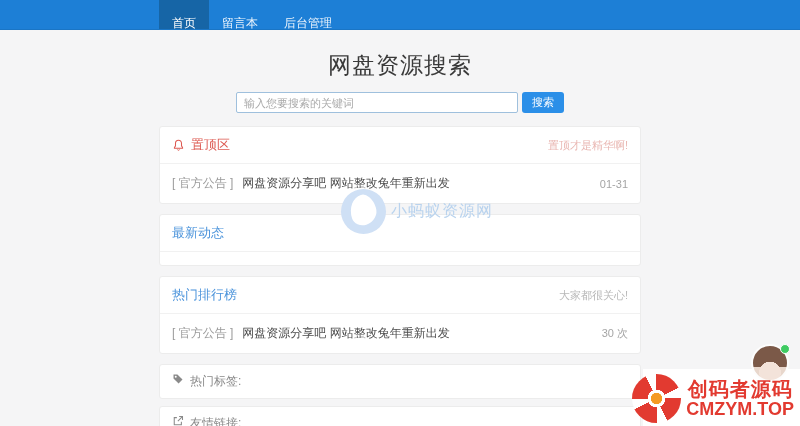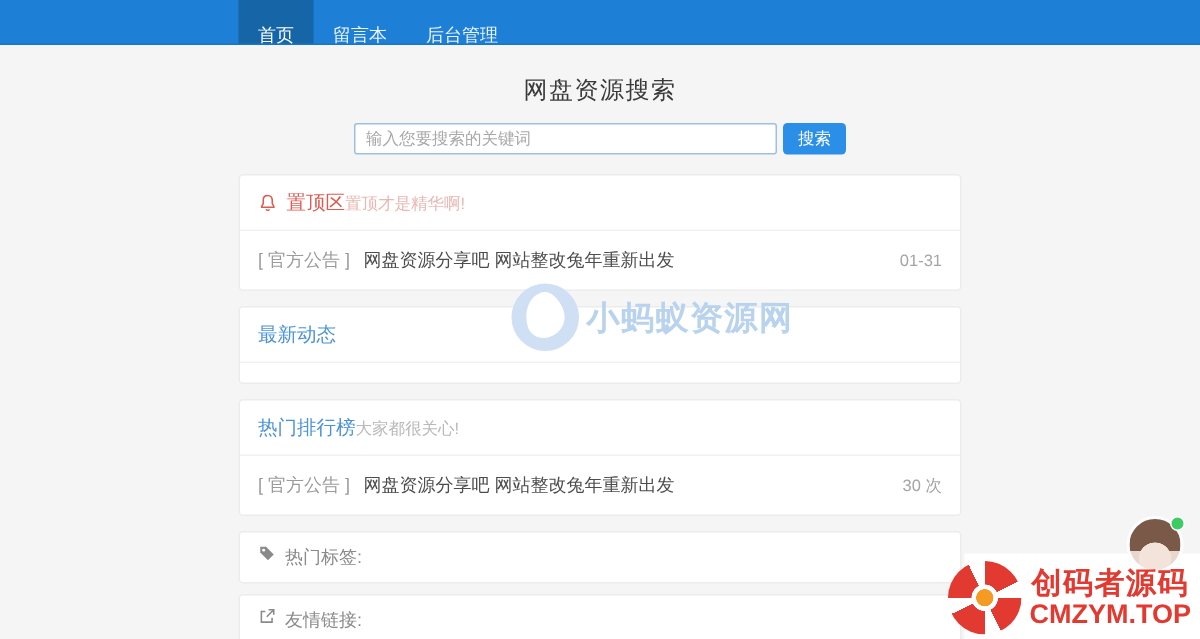--- a/index.html
+++ b/index.html
@@ -12,36 +12,36 @@
   }
   
   .nav { height:30px; background:var(--nav-bg,#1d7fd6); width:100%; border-bottom:1px solid rgba(0,0,0,.08); }
   .nav-inner { width:482px; margin:0 auto; display:flex; height:100%; }
   .nav-item {
     color:#eaf3fc; font-size:12px; line-height:30px; padding:8px 13px;
     text-decoration:none; display:block; cursor:pointer;
   }
   .nav-item.active { background:var(--nav-active,#1665a6); color:#fff; }
   
-  .page-title { text-align:center; margin-top:20px; font-size:16px; color:#3a3a3a; letter-spacing:1px; font-weight:500; }
+  .page-title { text-align:center; margin-top:20px; font-size:23px; color:#3a3a3a; letter-spacing:1px; font-weight:500; }
   .search-row { display:flex; justify-content:center; align-items:flex-start; margin-top:11px; }
   .search-input {
     width:282px; height:21px; border:1px solid #9fc0dd; border-radius:2px;
     font-size:11px; padding:0 7px; color:#555; outline:none; background:#fff;
   }
   .search-input::placeholder { color:#a9a9a9; }
   .search-btn {
     margin-left:4px; height:21px; padding:0 10px; font-size:11px;
     background:var(--accent-blue,#2b8fe8); color:#fff; border:none; border-radius:3px; cursor:pointer;
   }
   
   .container { width:482px; margin:0 auto; }
   .card { background:#fff; border:1px solid #ececec; border-radius:3px; margin-top:10px; }
   .card:first-child { margin-top:13px; }
-  .card-header { display:flex; align-items:center; justify-content:flex-start; padding:9px 12px; border-bottom:1px solid #f1f1f1; }
+  .card-header { display:flex; align-items:center; justify-content:space-between; padding:9px 12px; border-bottom:1px solid #f1f1f1; }
   .card-header .left { display:flex; align-items:center; gap:6px; }
   .hd-red   { color:var(--danger-red,#dd5a52); font-size:13px; }
   .hd-blue  { color:var(--section-blue,#4a93db); font-size:13px; }
   .hd-sub-red  { color:#e9b6b1; font-size:11px; }
   .hd-sub-gray { color:#b9b9b9; font-size:11px; }
   .bell { color:var(--danger-red,#dd5a52); display:flex; }
   .list-item { display:flex; align-items:center; padding:11px 12px; font-size:12px; }
   .item-tag { color:#9b9b9b; margin-right:9px; text-decoration:none; cursor:pointer; white-space:nowrap; }
   .item-title { color:#4d4d4d; text-decoration:none; cursor:pointer; }
   .item-meta { margin-left:auto; color:#a5a5a5; font-size:11px; white-space:nowrap; }
@@ -54,21 +54,21 @@
   .wm-logo {
     width:45px; height:45px; border-radius:50%; flex:0 0 auto;
     background:var(--watermark-blue-light,#cfe0f5); position:relative; overflow:hidden;
   }
   .wm-logo::after {
     content:""; position:absolute; left:9px; top:6px; width:26px; height:30px;
     background:#fff; border-radius:60% 40% 55% 45% / 65% 55% 45% 35%;
     transform:rotate(-18deg);
   }
   .wm-text { margin-left:5px; }
-  .wm-name { font-size:22px; font-weight:bold; color:var(--watermark-blue,#b9d3ee); letter-spacing:1px; }
+  .wm-name { font-size:16px; font-weight:normal; color:var(--watermark-blue,#b9d3ee); letter-spacing:1px; }
   .wm-url  { font-size:14px; font-weight:bold; color:#c6daf2; letter-spacing:1px; }
   
   .wm-corner-bg { position:absolute; right:0; bottom:0; width:157px; height:57px; background:#fff; }
   .avatar-widget { position:absolute; right:11px; top:344px; width:38px; height:38px; }
   .avatar {
     width:38px; height:38px; border-radius:50%; border:2px solid #fdfdfd;
     background:
       radial-gradient(circle at 50% 78%, #f3e3da 0 34%, transparent 35%),
       linear-gradient(180deg,#7b5948 0 62%, #e8d7cc 62% 100%);
   }

